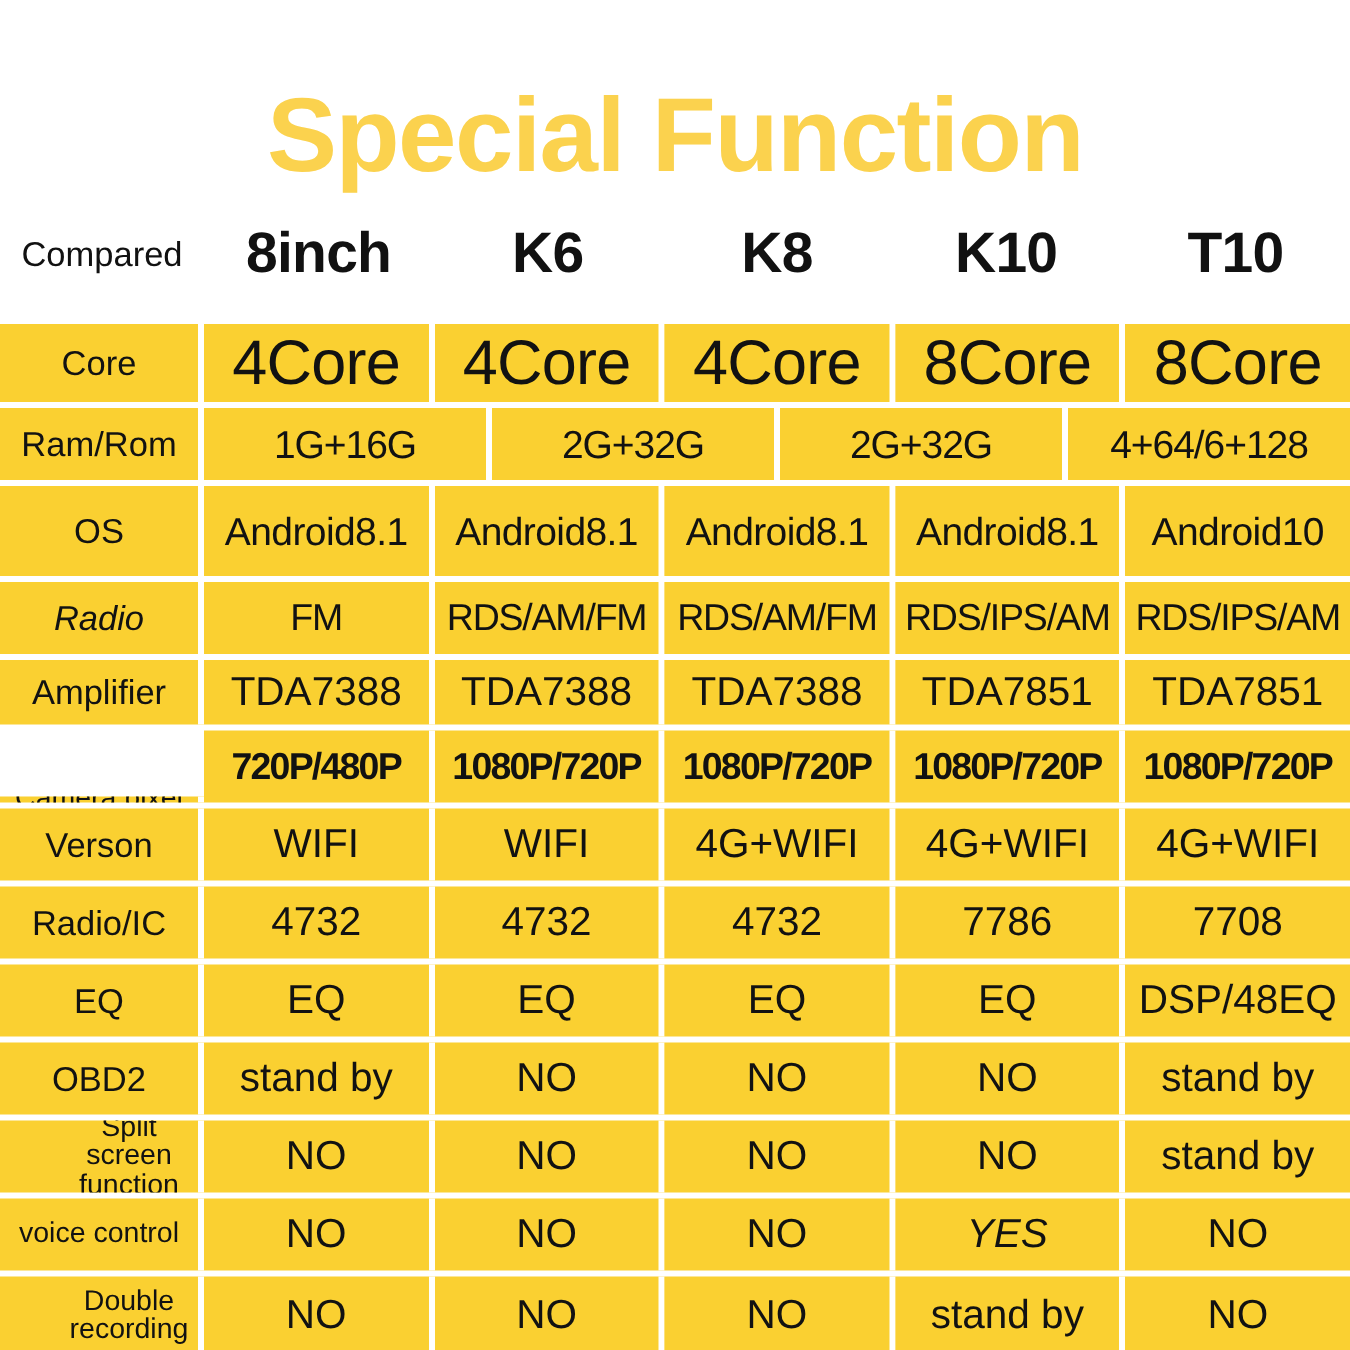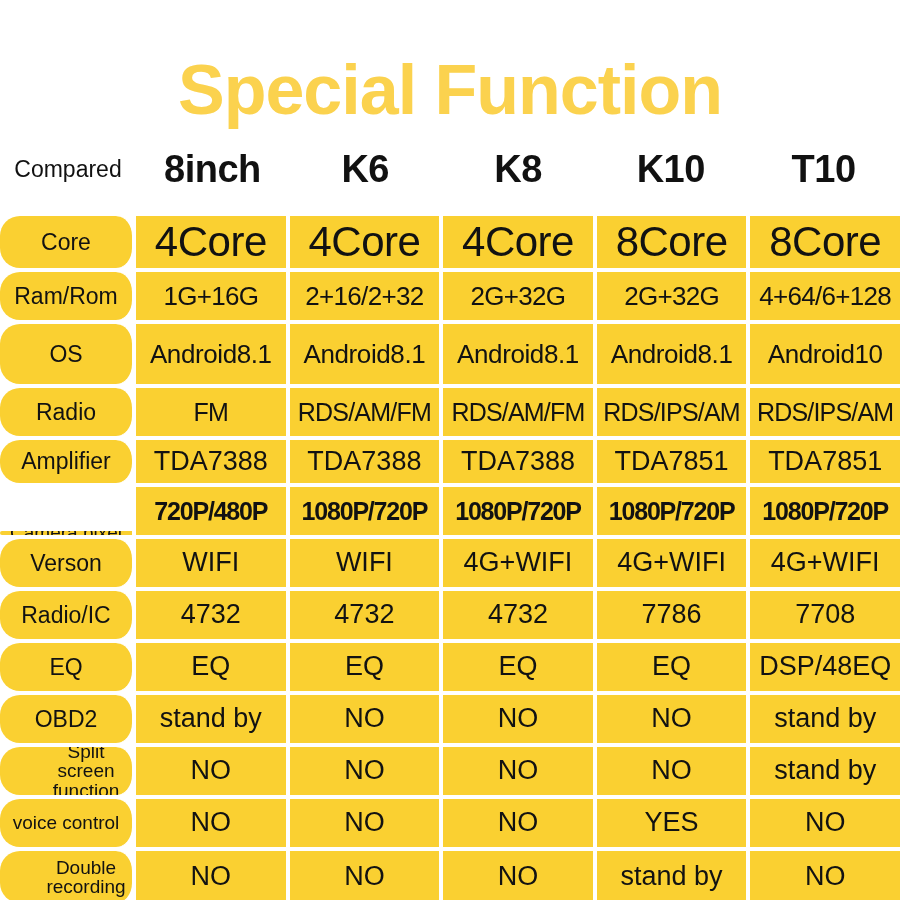--- a/index.html
+++ b/index.html
@@ -95,39 +95,38 @@
     padding: 0 2px;
     line-height: 1.08;
     overflow: hidden;
   }
   .cell:last-child { border-right: none; }
 
   .cell.label {
     width: 136px;
     flex: 0 0 136px;
     font-size: 23px;
-    border-radius: 20px;
   }
   .cell.val {
     flex: 1 1 0;
     font-size: 27px;
   }
 
   
   .row.core .cell.val { font-size: 42px; font-weight: normal; letter-spacing: -0.5px; }
   .row.core .cell.label { font-size: 23px; }
 
   .row.camera .cell.val { font-size: 25px; font-weight: bold; letter-spacing: -1.2px; }
   .row.camera .cell.label { font-size: 19px; margin-top: 44px; }
 
   .row.ram .cell.val { font-size: 26px; letter-spacing: -0.7px; }
   .row.os .cell.val { font-size: 26px; letter-spacing: -0.4px; }
   .row.radio .cell.val { font-size: 25px; letter-spacing: -0.8px; }
 
-  .cell.italic { }
+  .cell.italic { font-style: italic; }
 
   .cell .multiline {
     display: block;
     line-height: 1.02;
     margin-left: 40px;
   }
   .cell.label.smaller { font-size: 19px; }
 </style>
 </head>
 <body>
@@ -154,21 +153,20 @@
       <div class="cell val">4Core</div>
       <div class="cell val">4Core</div>
       <div class="cell val">4Core</div>
       <div class="cell val">8Core</div>
       <div class="cell val">8Core</div>
     </div>
 
     <div class="row ram" style="height:52px">
       <div class="cell label">Ram/Rom</div>
       <div class="cell val">1G+16G</div>
-      <div class="cell val">2+16/2+32</div>
       <div class="cell val">2G+32G</div>
       <div class="cell val">2G+32G</div>
       <div class="cell val">4+64/6+128</div>
     </div>
 
     <div class="row os" style="height:64px">
       <div class="cell label">OS</div>
       <div class="cell val">Android8.1</div>
       <div class="cell val">Android8.1</div>
       <div class="cell val">Android8.1</div>

